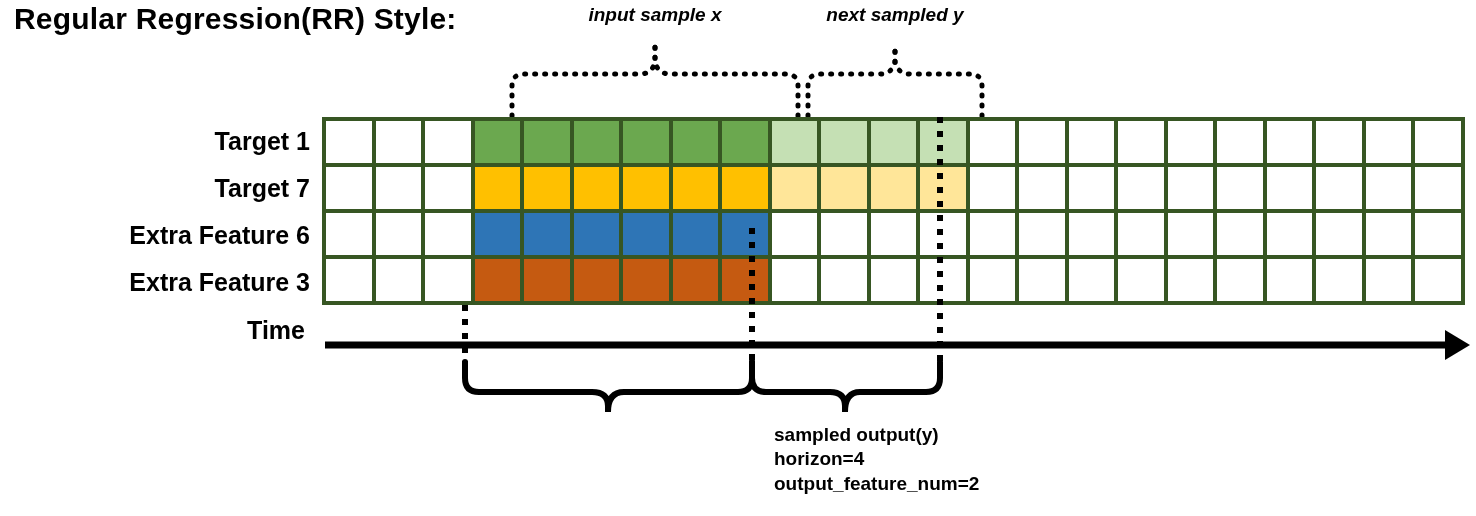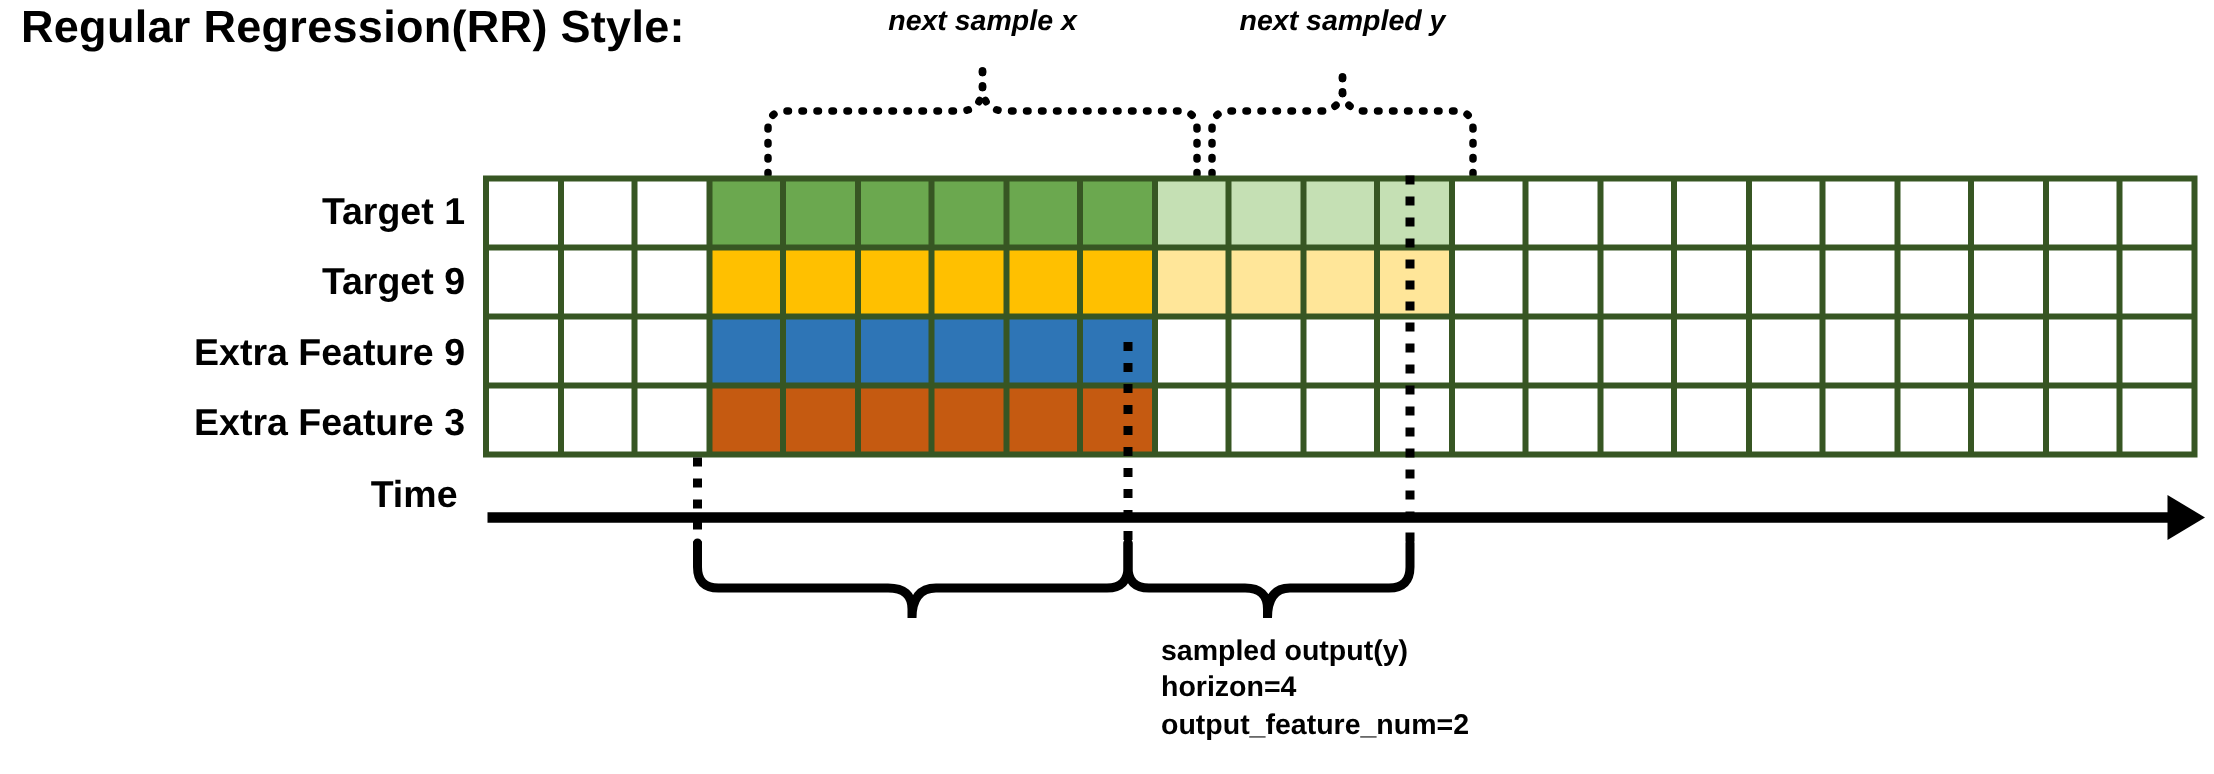--- a/index.html
+++ b/index.html
@@ -42,36 +42,36 @@
   #note-input{left:508px;top:423px;}
   #note-output{left:774px;top:423px;}
 </style>
 </head>
 <body>
 
 <div id="stage">
 
   <div class="page-title">Regular Regression(RR) Style:</div>
 
-  <div class="brace-label" id="lbl-next-x">next sample x</div>
+  <div class="brace-label" id="lbl-next-x">input sample x</div>
   <div class="brace-label" id="lbl-next-y">next sampled y</div>
 
   <svg class="svg-layer">
     <g fill="none" stroke="#000" stroke-width="5" stroke-linecap="round" stroke-dasharray="1 9">
       <path d="M512,116 L512,86 Q512,74 524,74 L640,74 Q652,74 655,62 L655,46"></path>
       <path d="M798,116 L798,86 Q798,74 786,74 L670,74 Q658,74 655,62 L655,46"></path>
       <path d="M808,116 L808,86 Q808,74 820,74 L880,74 Q892,74 895,62 L895,46"></path>
       <path d="M982,116 L982,86 Q982,74 970,74 L910,74 Q898,74 895,62 L895,46"></path>
     </g>
   </svg>
 
   <div class="labels-col">
     <div class="row-label" style="top:12px">Target 1</div>
-    <div class="row-label" style="top:59px">Target 9</div>
-    <div class="row-label" style="top:106px">Extra Feature 9</div>
+    <div class="row-label" style="top:59px">Target 7</div>
+    <div class="row-label" style="top:106px">Extra Feature 6</div>
     <div class="row-label" style="top:153px">Extra Feature 3</div>
   </div>
 
   <div id="grid">
       <div class="cell"></div>
       <div class="cell"></div>
       <div class="cell"></div>
       <div class="cell c-green"></div>
       <div class="cell c-green"></div>
       <div class="cell c-green"></div>

